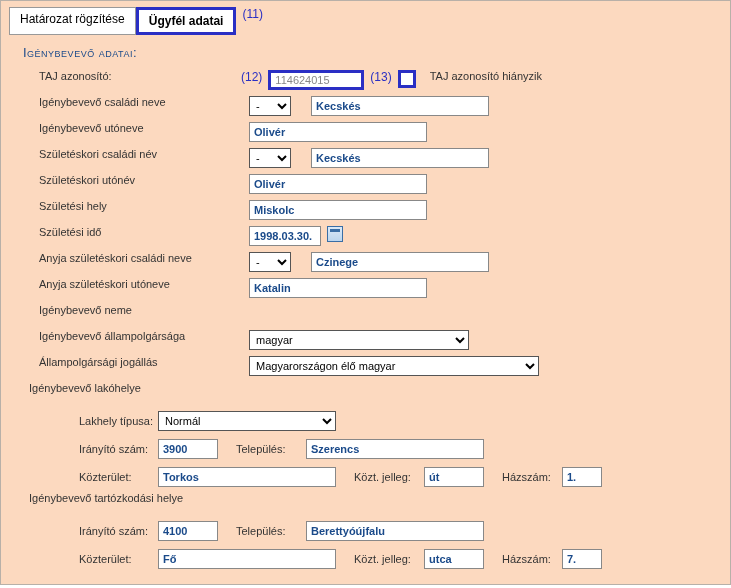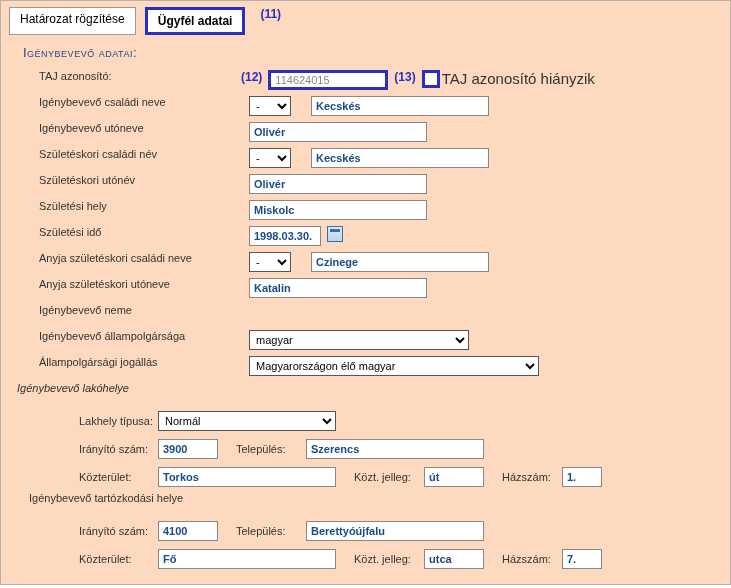--- a/index.html
+++ b/index.html
@@ -10,37 +10,37 @@
     background: #fff;
     width: 731px;
   }
   .panel {
     background: #fcd9bf;
     border: 1px solid #b8b0a8;
     padding: 6px 8px 10px 8px;
   }
   .tabs {
     display: flex;
-    gap: 9px;
+    gap: 0;
     margin-bottom: 10px;
   }
   .tab {
     border: 1px solid #999;
     background: #fff;
     padding: 4px 10px;
     font-size: 12px;
     cursor: pointer;
   }
   .tab.active {
     font-weight: bold;
     border: 3px solid #2a2fc4;
   }
   .annot {
     color: #2a2fc4;
-    font-weight: bold;
+    font-weight: normal;
     font-size: 12px;
     margin-left: 6px;
   }
   .section-title {
     color: #1a4a8a;
     font-variant: small-caps;
     font-weight: normal;
     font-size: 13px;
     margin: 6px 0 10px 14px;
     letter-spacing: 0.5px;
@@ -68,29 +68,29 @@
   .field.disabled { color: #888; font-weight: normal; }
   .sel {
     border: 1px solid #555;
     background: #fff;
     color: #000;
     height: 20px;
     font-size: 11px;
     padding: 0 2px;
   }
   .mini-sel { width: 42px; }
-  .w60{width:60px}.w80{width:72px}.w120{width:120px}.w150{width:178px}
+  .w60{width:60px}.w80{width:72px}.w120{width:96px}.w150{width:178px}
   .cal-icon {
     display:inline-block;width:16px;height:16px;border:1px solid #3a6ea5;background:linear-gradient(#dbe9f7,#bcd6ee);margin-left:6px;vertical-align:middle;position:relative;
   }
   .cal-icon::before{content:"";position:absolute;top:2px;left:2px;right:2px;height:3px;background:#3a6ea5;}
   .checkbox-box {
     width:18px;height:18px;border:3px solid #2a2fc4;background:#fff;
   }
-  .sublabel { color:#333; font-size:15px; margin-left:2px;}
+  .sublabel { color:#333; font-size:11px; margin-left:14px;}
   .addr-row {
     display:flex;align-items:center;margin:2px 0 2px 70px;min-height:26px;
   }
   .addr-row .albl { width:79px; text-align:left; color:#333;}
   .addr-row .albl2 { width:70px; text-align:left; color:#333; margin-left:18px;}
   .addr-row .albl3 { width:60px; text-align:left; color:#333; margin-left:18px;}
   .footer {
     display:flex;align-items:center;padding:6px 6px 4px 6px;gap:6px;
   }
   .spacer { flex:1; }
@@ -171,21 +171,21 @@
   <div class="row">
     <span class="label">Igénybevevő állampolgársága</span>
     <select class="sel" style="width:220px"><option>magyar</option></select>
   </div>
 
   <div class="row">
     <span class="label">Állampolgársági jogállás</span>
     <select class="sel" style="width:290px"><option>Magyarországon élő magyar</option></select>
   </div>
 
-  <div class="row" style="margin-left:8px;font-style:italic;">
+  <div class="row" style="margin-left:20px;">
     <span style="color:#333;">Igénybevevő lakóhelye</span>
   </div>
 
   <div class="addr-row">
     <span class="albl">Lakhely típusa:</span>
     <select class="sel w150"><option>Normál</option></select>
   </div>
 
   <div class="addr-row">
     <span class="albl">Irányító szám:</span>

